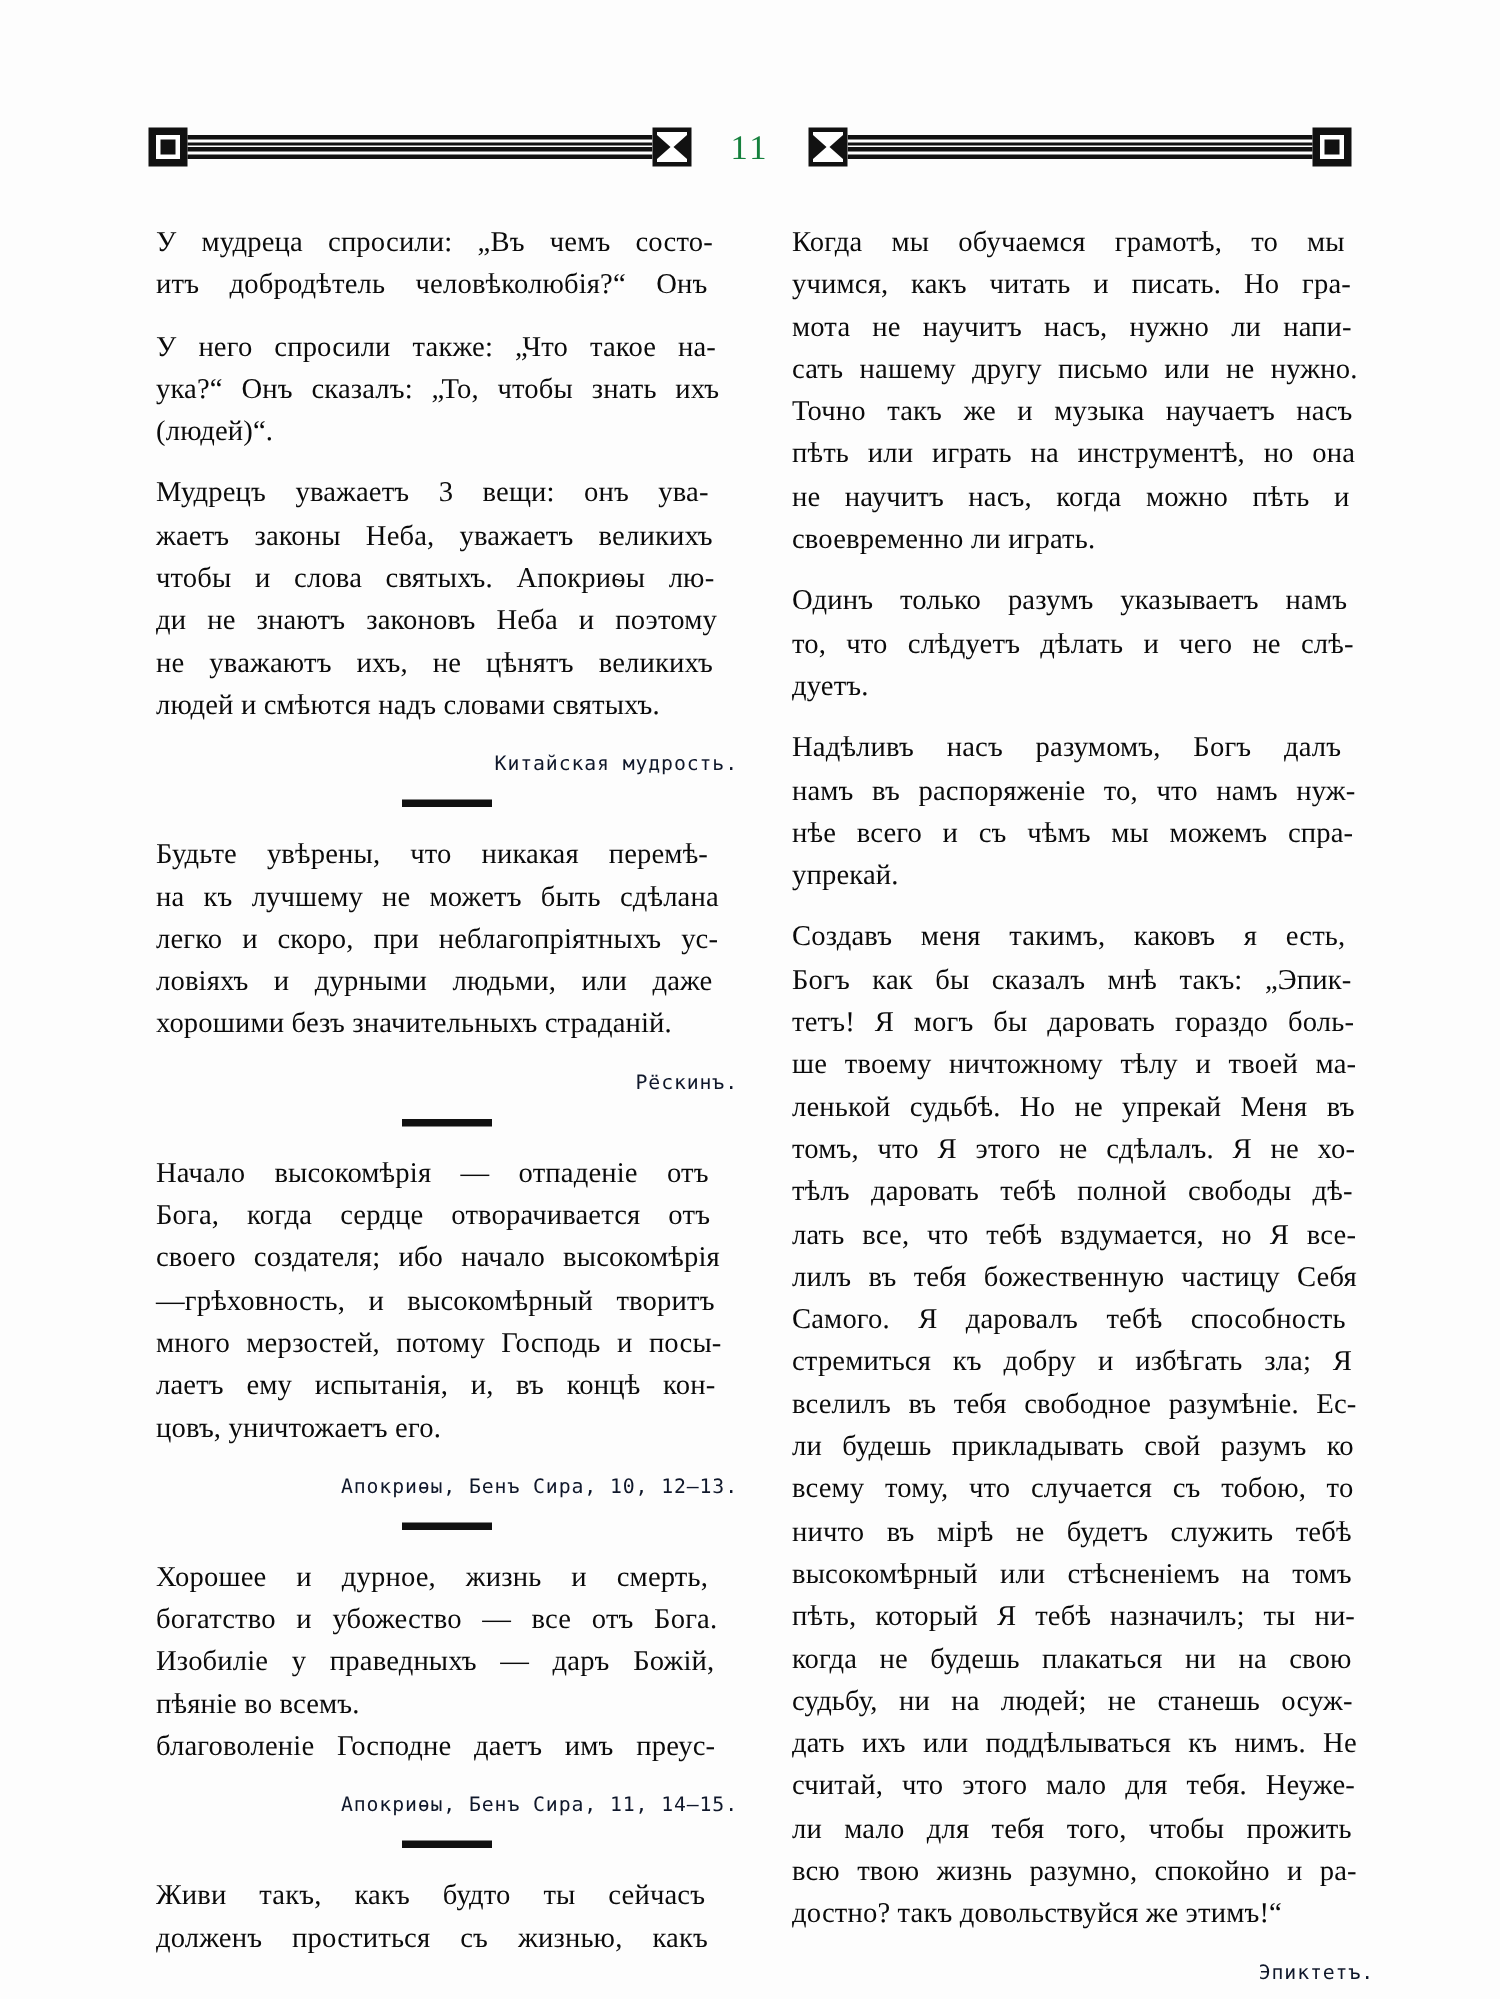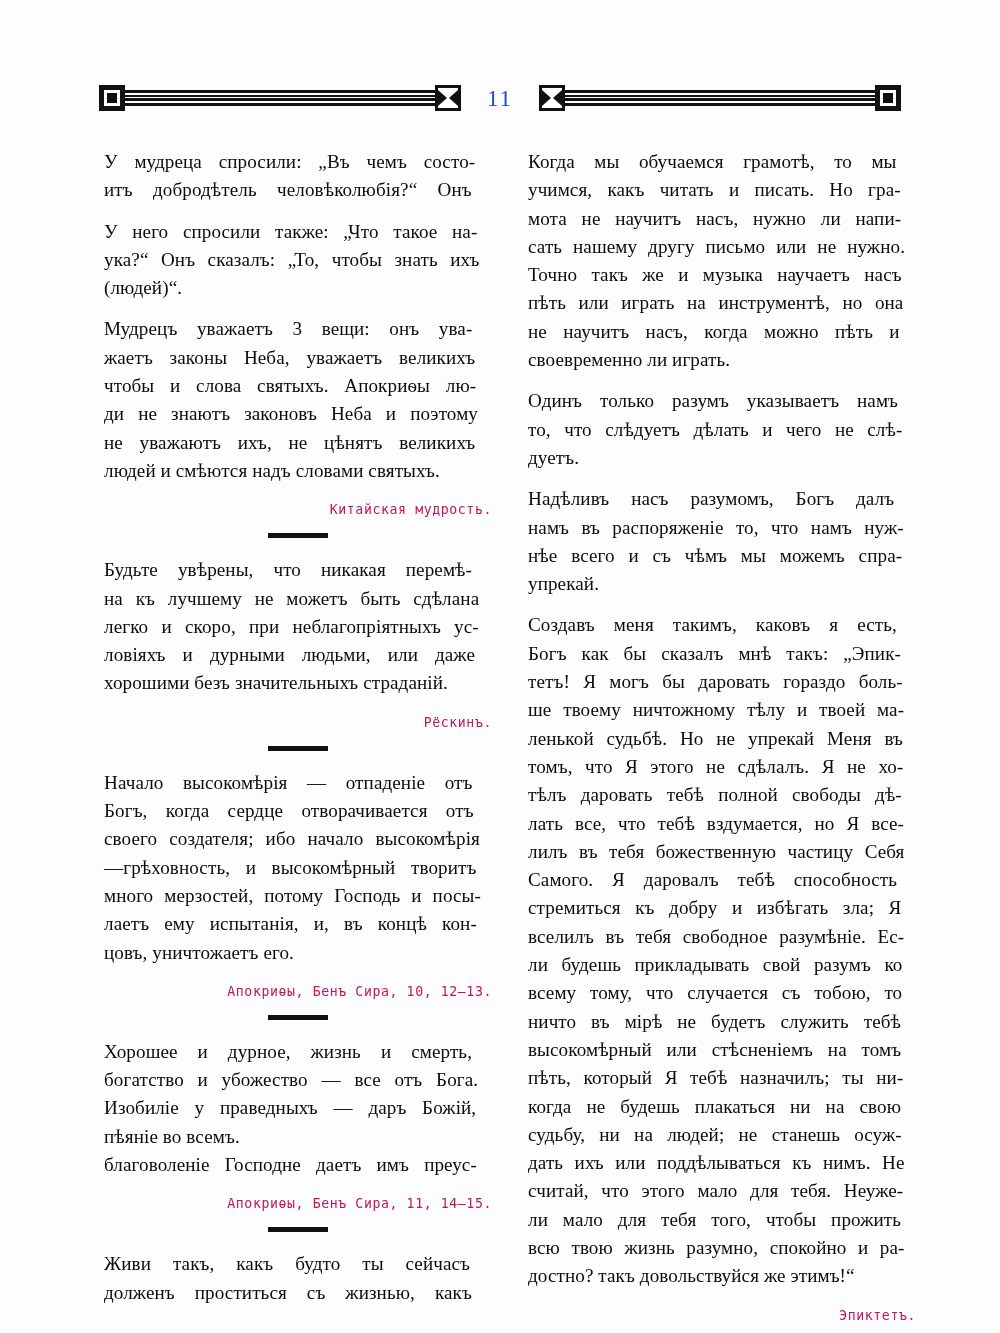--- a/index.html
+++ b/index.html
@@ -107,21 +107,21 @@
     right: 0;
     border-right: 9px solid #111;
   }
 
   .page-number {
     font-family: "Liberation Serif", "DejaVu Serif", serif;
     font-size: 23px;
     letter-spacing: 2px;
     padding: 0 26px;
     line-height: 1;
-    color: #1d4ed8;
+    color: #15803d;
   }
 
   
   .columns {
     position: absolute;
     left: 104px;
     top: 148px;
     width: 812px;
     display: flex;
     gap: 36px;
@@ -149,21 +149,21 @@
   .para .ln.j::after { content: ""; }
 
   .gap-s { height: 10px; }
 
   .attrib {
     font-family: "DejaVu Sans Mono", "Liberation Mono", monospace;
     font-size: 13.2px;
     letter-spacing: 0.6px;
     text-align: right;
     margin-top: 4px;
-    color: #be185d;
+    color: #0f172a;
   }
 
   .divider {
     width: 60px;
     height: 5px;
     background: #111;
     margin: 16px auto 18px auto;
   }
 </style>
 </head>
@@ -328,21 +328,21 @@
         <div class="divider"></div>
         <div class="para">
           <span class="ln j">
             <span>Начало</span>
             <span>высокомѣрія</span>
             <span>—</span>
             <span>отпаденіе</span>
             <span>отъ</span>
           </span>
           <span class="ln j">
-            <span>Богъ,</span>
+            <span>Бога,</span>
             <span>когда</span>
             <span>сердце</span>
             <span>отворачивается</span>
             <span>отъ</span>
           </span>
           <span class="ln j">
             <span>своего</span>
             <span>создателя;</span>
             <span>ибо</span>
             <span>начало</span>

